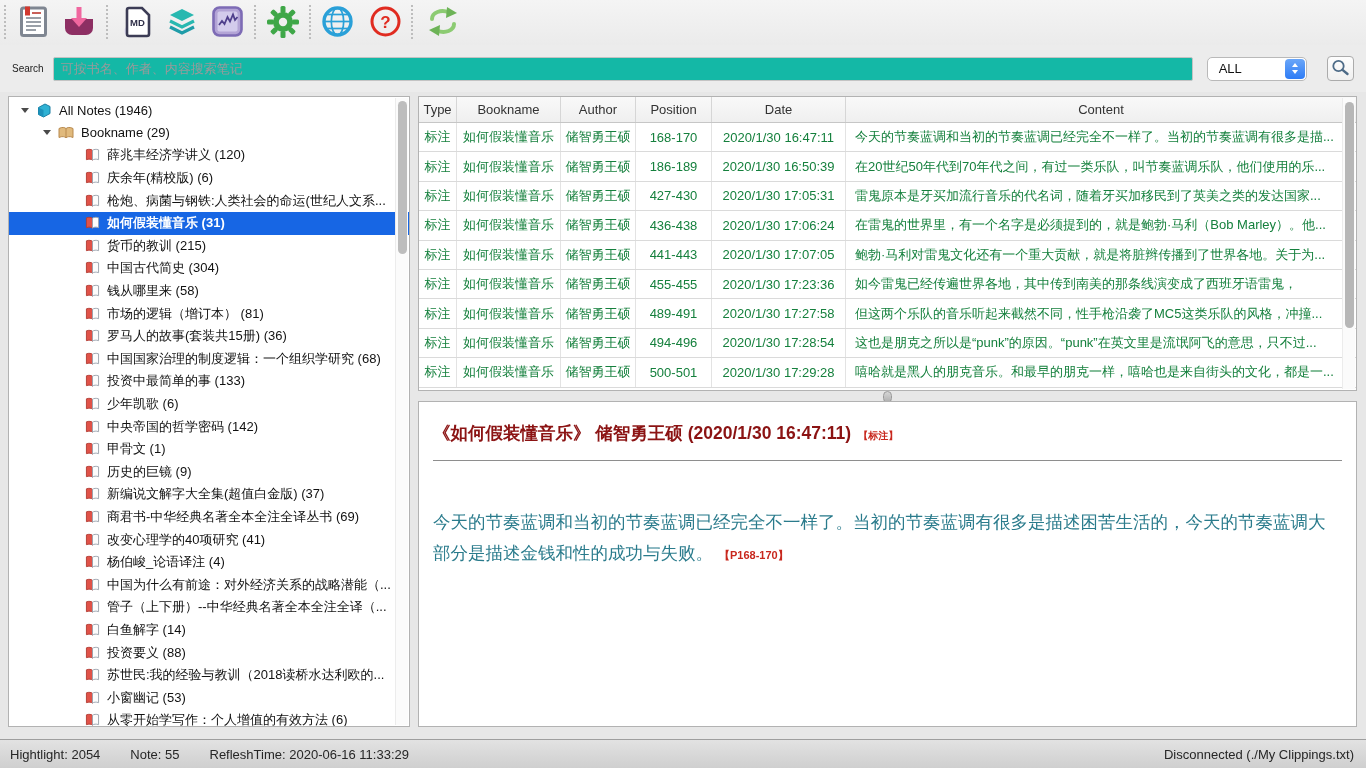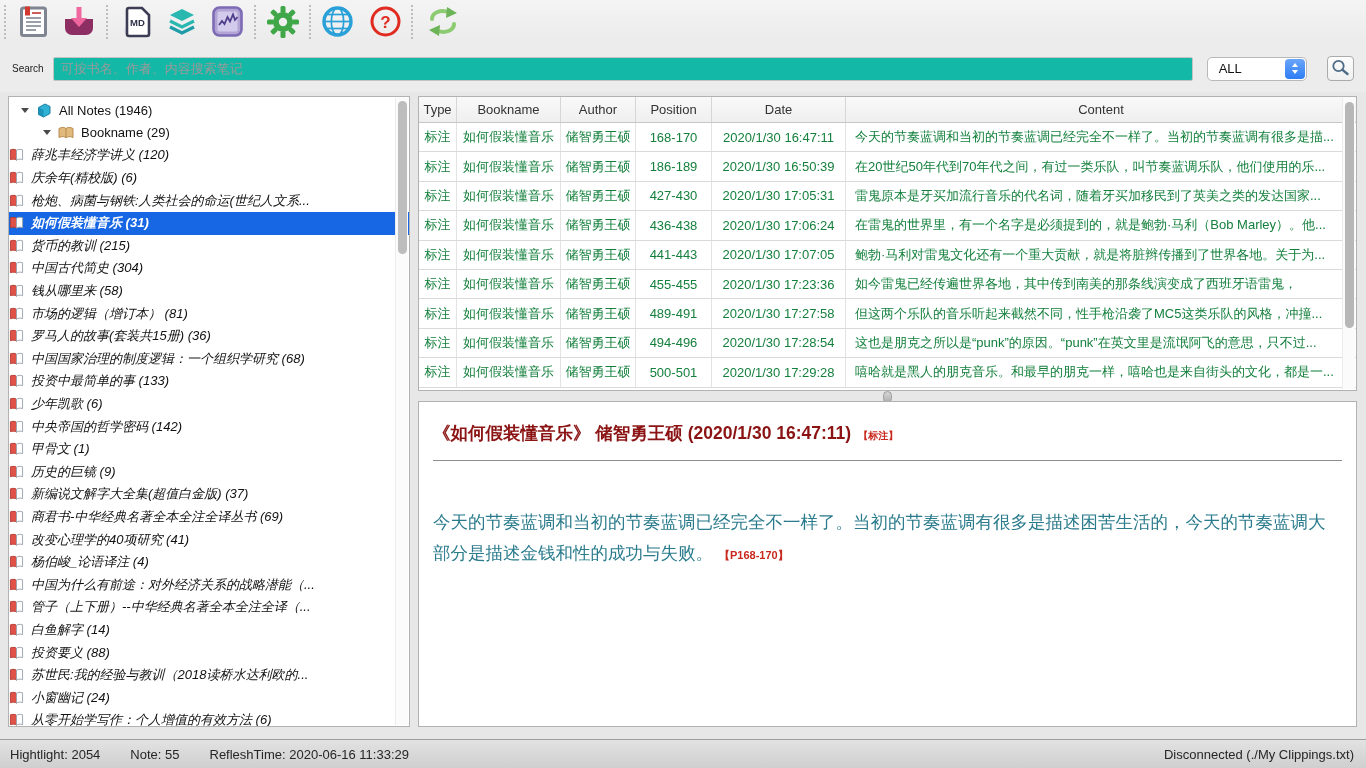--- a/index.html
+++ b/index.html
@@ -30,21 +30,21 @@
   .search-go{margin-left:20px;width:27px;height:25px;background:linear-gradient(#fdfdfd,#f0f0f0);border:1px solid #ababab;border-radius:4px;display:flex;align-items:center;justify-content:center;}
 
   
   .sidebar{position:absolute;left:8px;top:96px;width:402px;height:631px;background:#fff;border:1px solid #b2b2b2;overflow:hidden;}
   .tree{padding-top:2px;}
   .tree-item{height:22.6px;display:flex;align-items:center;font-size:13px;color:#111;white-space:nowrap;overflow:hidden;}
   .tree-item .tri{width:0;height:0;border-left:4.5px solid transparent;border-right:4.5px solid transparent;border-top:5.5px solid #4a4a4a;margin-right:7px;flex:none;}
   .tree-item .ticon{margin-right:7px;flex:none;display:flex;}
   .lvl0{padding-left:12px;}
   .lvl1{padding-left:34px;}
-  .lvl2{font-style:italic;}
+  .lvl2{padding-left:76px;}
   .tree-item.selected{background:var(--selection);color:#fff;font-weight:bold;}
   .side-scroll{position:absolute;right:1px;top:1px;bottom:1px;width:13px;background:#fbfbfb;border-left:1px solid #ececec;}
   .side-thumb{position:absolute;left:2px;top:3px;width:9px;height:153px;border-radius:5px;background:#bdbdbd;}
 
   
   .table-pane{position:absolute;left:418px;top:96px;width:939px;height:295px;background:#fff;border:1px solid #b2b2b2;overflow:hidden;}
   .thead{display:flex;height:26px;background:linear-gradient(#f9f9f9,#efefef);border-bottom:1px solid #c6c6c6;font-size:13px;color:#333;}
   .th{display:flex;align-items:center;justify-content:center;border-right:1px solid #d6d6d6;flex:none;}
   .trow{display:flex;height:29.4px;border-bottom:1px solid #dadada;font-size:13px;color:#15803d;}
   .td{display:flex;align-items:center;border-right:1px solid #e3e3e3;flex:none;justify-content:center;overflow:hidden;white-space:nowrap;}
@@ -478,21 +478,21 @@
             <span>苏世民:我的经验与教训（2018读桥水达利欧的...</span>
           </div>
 
           <div class="tree-item lvl2">
             <span class="ticon">
               <svg width="15" height="14" viewBox="0 0 16 15">
                 <path d="M8 2.5 C6.8 1.4,4 1,1.5 2 V12.5 C4 11.5,6.8 11.9,8 13 z" fill="#e05248" stroke="#b23d35" stroke-width="1"></path>
                 <path d="M8 2.5 C9.2 1.4,12 1,14.5 2 V12.5 C12 11.5,9.2 11.9,8 13 z" fill="#fdfdfd" stroke="#9aa2ad" stroke-width="1"></path>
               </svg>
             </span>
-            <span>小窗幽记 (24)</span>
+            <span>小窗幽记 (53)</span>
           </div>
 
           <div class="tree-item lvl2">
             <span class="ticon">
               <svg width="15" height="14" viewBox="0 0 16 15">
                 <path d="M8 2.5 C6.8 1.4,4 1,1.5 2 V12.5 C4 11.5,6.8 11.9,8 13 z" fill="#e05248" stroke="#b23d35" stroke-width="1"></path>
                 <path d="M8 2.5 C9.2 1.4,12 1,14.5 2 V12.5 C12 11.5,9.2 11.9,8 13 z" fill="#fdfdfd" stroke="#9aa2ad" stroke-width="1"></path>
               </svg>
             </span>
             <span>从零开始学写作：个人增值的有效方法 (6)</span>

